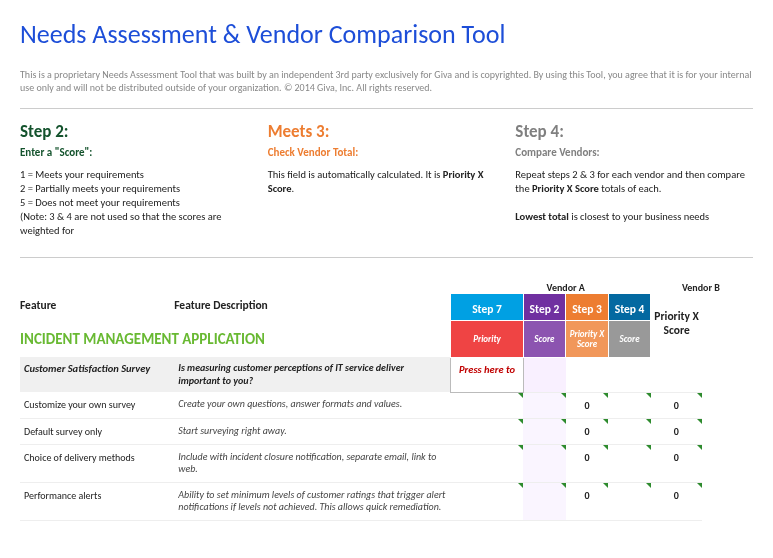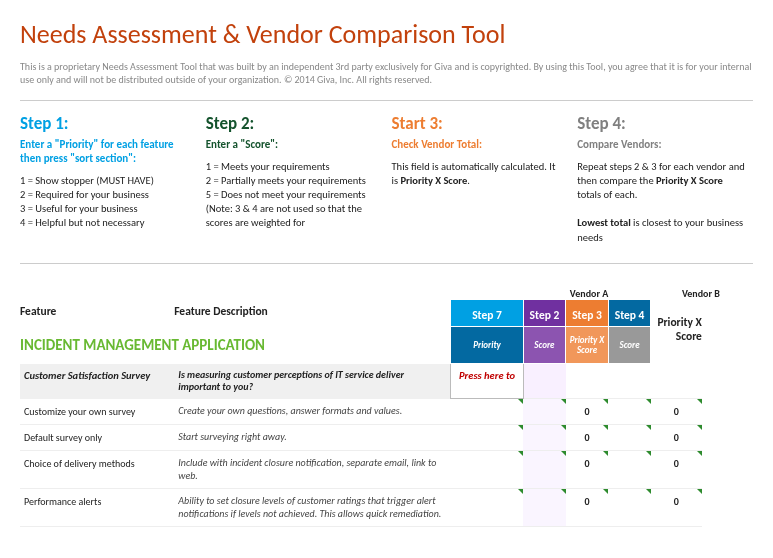--- a/index.html
+++ b/index.html
@@ -9,22 +9,22 @@
     width: 773px;
     height: 558px;
     overflow: hidden;
     padding: 18px 20px 0 20px;
     font-size: 11px;
     color: #222;
   }
   .title {
     font-size: 26px;
     font-weight: 400;
-    color: #c2410c;
-    margin-bottom: 10px;
+    color: #1d4ed8;
+    margin-bottom: 18px;
   }
   .disclaimer {
     font-size: 10px;
     color: #888;
     line-height: 1.3;
     margin-bottom: 14px;
   }
   .steps {
     display: flex;
     gap: 10px;
@@ -44,26 +44,26 @@
   
   table { border-collapse: collapse; width: 100%; table-layout: fixed; }
   th, td { text-align: left; vertical-align: middle; }
   
   .hdr1 th { font-weight: bold; font-size: 11.5px; padding-bottom: 4px; }
   .step-cell { color: #fff; text-align: center; font-size: 10px; font-weight: bold; padding: 8px 2px; }
   .bg-blue   { background: #00a0e3; }
   .bg-purple { background: #7030a0; margin-left: 21px; }
   .bg-orange { background: #ed7d31; }
   .bg-gray   { background: #0369a1; }
-  .bg-blue2   { background: #0369a1; margin-top: 48px; }
+  .bg-blue2   { background: #ef4444; margin-top: 48px; }
   .bg-purple2 { background: #8c54b0; }
   .bg-orange2 { background: #f1975a; }
   .bg-gray2   { background: #999999; }
   .white-border { border: 1px solid #fff; }
-  .px-label { font-size: 10px; font-weight: bold; text-align: right; line-height: 1.15; }
+  .px-label { font-size: 10px; font-weight: bold; text-align: center; line-height: 1.15; }
   
   .section-title { color: #68b932; font-weight: bold; font-size: 15px; padding: 6px 0; }
   .mini { font-size: 9px; font-style: italic; line-height: 1.1; }
   
   .group-row td { background: #f0f0f0; font-style: italic; font-size: 10.5px; padding: 5px 4px; font-weight: bold; vertical-align: top; }
   .group-row td.desc { font-size: 10px; line-height: 1.25; }
   .press-cell { background: #fff !important; border: 1px solid #bbb; text-align: center; color: #c00000; font-style: normal; font-weight: normal; font-size: 9.5px; padding: 4px 2px;}
   .group-row .blank { background: #fff !important; border-bottom: 1px solid #eee;}
   .group-row .pblank { background: #f9f0ff !important; border-bottom: 1px solid #eee;}
   
@@ -80,38 +80,30 @@
   }
   .faint-purple { background: #faf5ff; }
 </style>
 </head>
 <body>
 
 <div class="title">Needs Assessment &amp; Vendor Comparison Tool</div>
 <div class="disclaimer">This is a proprietary Needs Assessment Tool that was built by an independent 3rd party exclusively for Giva and is copyrighted. By using this Tool, you agree that it is for your internal use only and will not be distributed outside of your organization. © 2014 Giva, Inc. All rights reserved.</div>
 
 <div class="steps">
-  <div class="step s1">
-    <div class="step-title">Step 1:</div>
-    <div class="step-sub">Enter a "Priority" for each feature then press "sort section":</div>
-    <div class="step-body" style="white-space:pre-line;">1 = Show stopper (MUST HAVE)
-2 = Required for your business
-3 = Useful for your business
-4 = Helpful but not necessary</div>
-  </div>
   <div class="step s2">
     <div class="step-title">Step 2:</div>
     <div class="step-sub">Enter a "Score":</div>
     <div class="step-body" style="white-space:pre-line;">1 = Meets your requirements
 2 = Partially meets your requirements
 5 = Does not meet your requirements
 (Note: 3 &amp; 4 are not used so that the scores are weighted for</div>
   </div>
   <div class="step s3">
-    <div class="step-title">Start 3:</div>
+    <div class="step-title">Meets 3:</div>
     <div class="step-sub">Check Vendor Total:</div>
     <div class="step-body">This field is automatically calculated. It is <b>Priority X Score</b>.</div>
   </div>
   <div class="step s4">
     <div class="step-title">Step 4:</div>
     <div class="step-sub">Compare Vendors:</div>
     <div class="step-body">Repeat steps 2 &amp; 3 for each vendor and then compare the <b>Priority X Score</b> totals of each.<br><br><b>Lowest total</b> is closest to your business needs</div>
   </div>
 </div>
 
@@ -183,21 +175,21 @@
         <td>Choice of delivery methods</td>
         <td class="desc">Include with incident closure notification, separate email, link to web.</td>
         <td class="tri-cell"></td>
         <td class="tri-cell faint-purple"></td>
         <td class="num-cell tri-cell">0</td>
         <td class="tri-cell"></td>
         <td class="num-cell tri-cell">0</td>
       </tr>
       <tr class="data-row">
         <td>Performance alerts</td>
-        <td class="desc">Ability to set closure levels of customer ratings that trigger alert notifications if levels not achieved. This allows quick remediation.</td>
+        <td class="desc">Ability to set minimum levels of customer ratings that trigger alert notifications if levels not achieved. This allows quick remediation.</td>
         <td class="tri-cell"></td>
         <td class="tri-cell faint-purple"></td>
         <td class="num-cell tri-cell">0</td>
         <td class="tri-cell"></td>
         <td class="num-cell tri-cell">0</td>
       </tr>
     </tbody>
 </table>
 
 </body></html>

